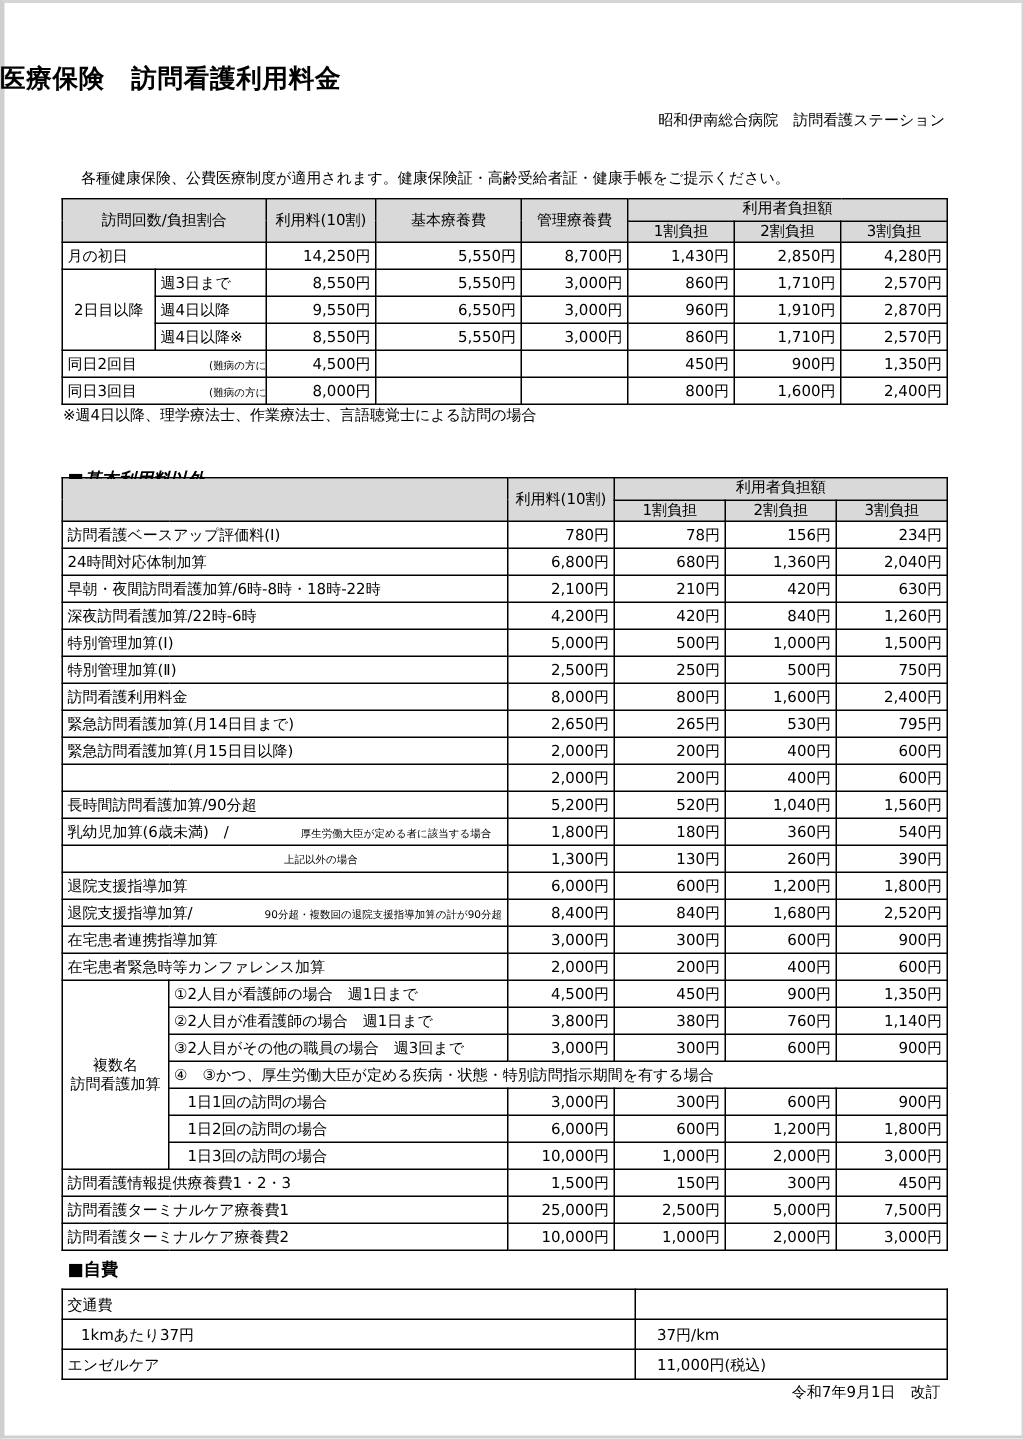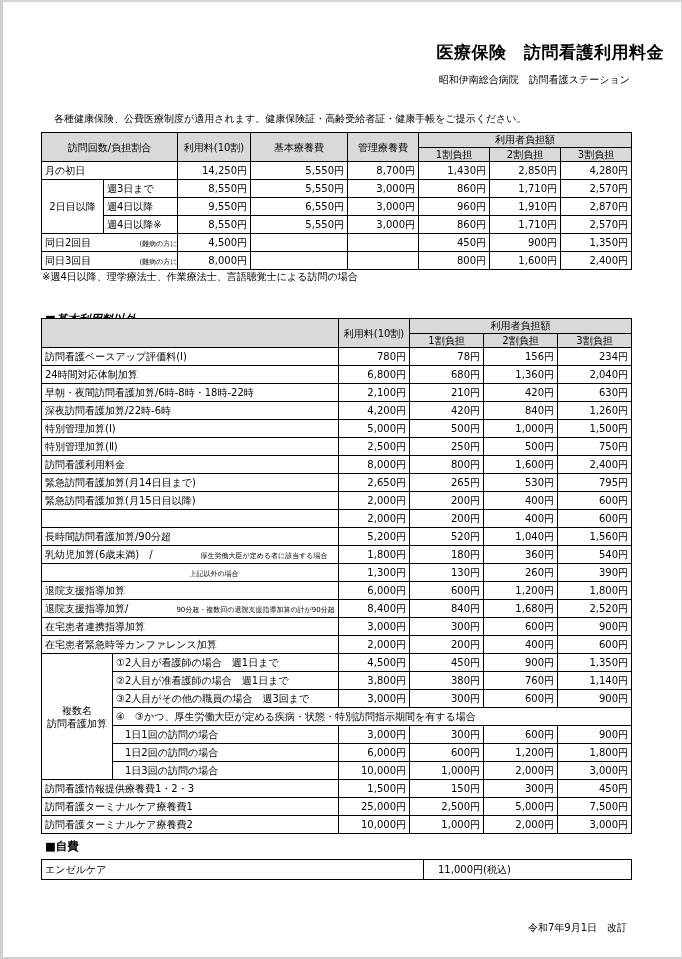--- a/index.html
+++ b/index.html
@@ -1,18 +1,18 @@
 <!DOCTYPE html>
 <html><head>
 <meta charset="utf-8">
 <style>
   html, body { margin: 0; padding: 0; background: #ffffff; }
   body { width: 682px; height: 959px; overflow: hidden; font-family: "DejaVu Sans", "Liberation Sans", sans-serif; color: #000; }
   .page { position: absolute; left: 0; top: 0; width: 678px; height: 955px; border-left: 3px solid #cfcfcf; border-top: 2px solid #d6d6d6; border-right: 1px solid #d6d6d6; border-bottom: 2px solid #cfcfcf; background: #fff; }
-  .title { position: absolute; left: 0; width: 664px; top: 41px; text-align: right; font-size: 17px; font-weight: bold; letter-spacing: 0.5px; }
+  .title { position: absolute; left: 0; width: 664px; top: 41px; text-align: left; font-size: 17px; font-weight: bold; letter-spacing: 0.5px; }
   .org { position: absolute; right: 52px; top: 73px; font-size: 10px; }
   .sec-head { position: absolute; left: 45px; font-size: 11.5px; font-weight: bold; }
   .note { position: absolute; font-size: 10px; }
   table { position: absolute; border-collapse: collapse; table-layout: fixed; font-size: 10px; }
   td, th { border: 1px solid #000; padding: 0 3px; height: 17px; white-space: nowrap; overflow: hidden; font-weight: normal; }
   th { background: #d9d9d9; text-align: center; }
   .r { text-align: right; }
   .c { text-align: center; }
   .small { font-size: 7px; padding-left: 48px; }
   .ind { padding-left: 12px; }
@@ -330,20 +330,28 @@
 </table>
 
 <div class="sec-head" style="top:839px;text-align:right;">■自費</div>
 
 <table class="t3">
   <colgroup>
       <col style="width:382px">
       <col style="width:208px">
     </colgroup>
   <tbody>
+      <tr>
+    <td>交通費</td>
+    <td style="padding-left:14px"></td>
+  </tr>
+  <tr>
+    <td class="ind">1kmあたり37円</td>
+    <td style="padding-left:14px">37円/km</td>
+  </tr>
   <tr>
     <td>エンゼルケア</td>
     <td style="padding-left:14px">11,000円(税込)</td>
   </tr>
 </tbody>
   </table>
 
 <div class="note" style="right:55px; top:921px;">令和7年9月1日　改訂</div>
 
 </body></html>

